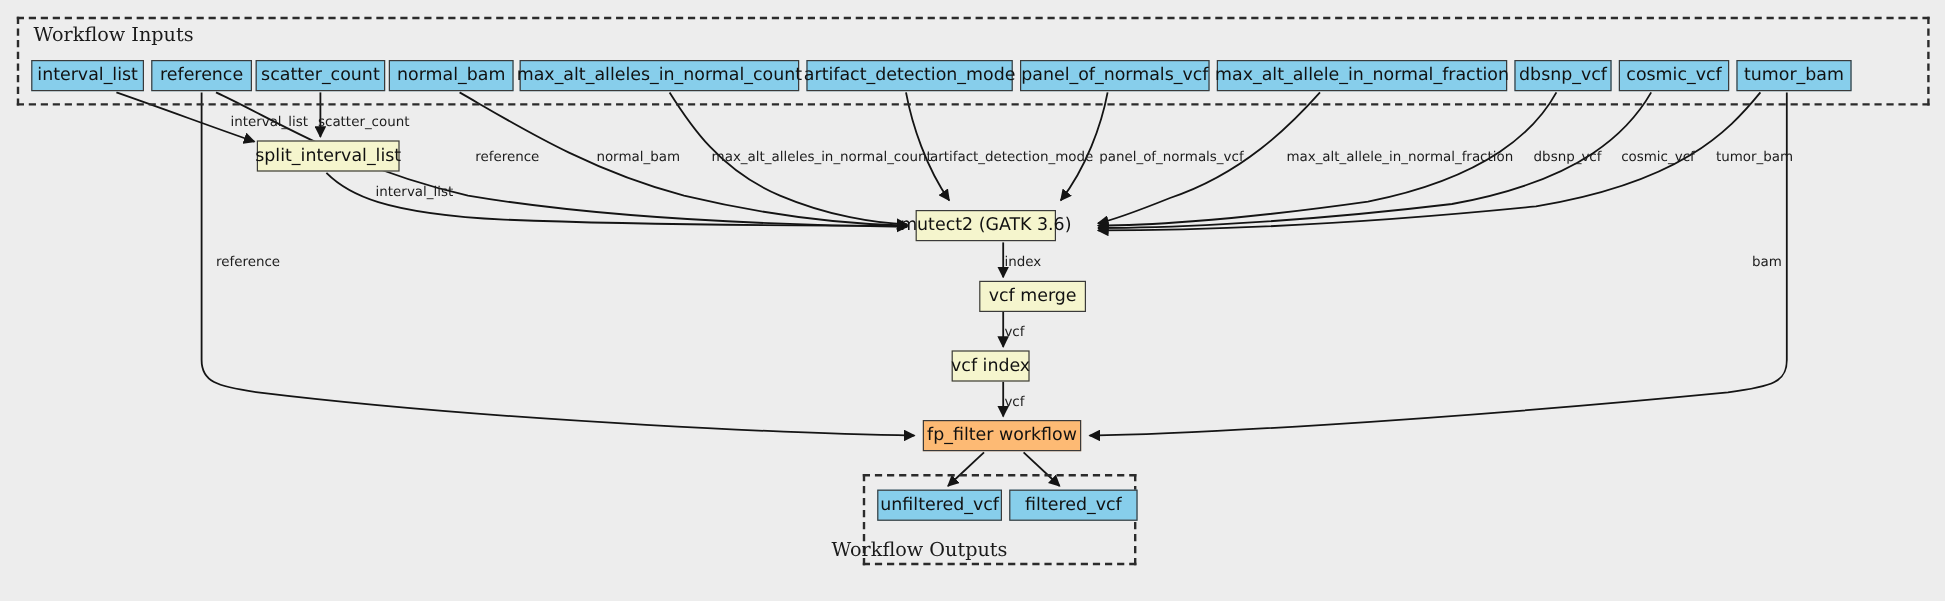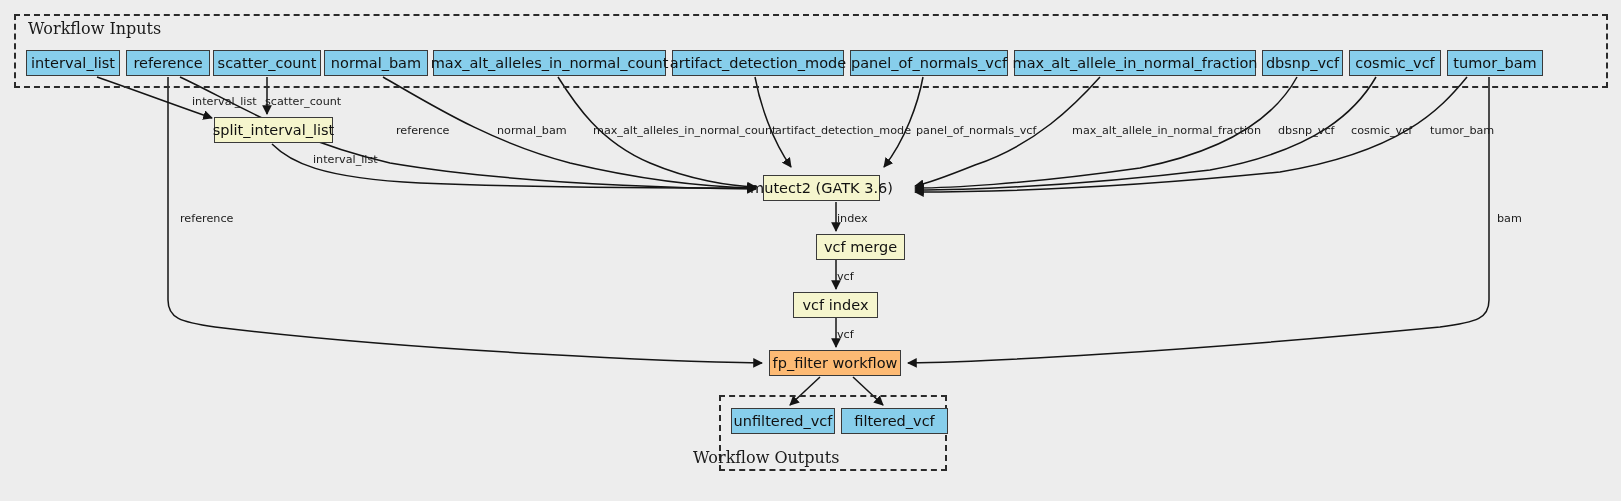--- a/index.html
+++ b/index.html
@@ -133,37 +133,37 @@
   <div class="node input" style="left:672px; top:50px; width:172px;">artifact_detection_mode</div>
   <div class="node input" style="left:850px; top:50px; width:158px;">panel_of_normals_vcf</div>
   <div class="node input" style="left:1014px; top:50px; width:242px;">max_alt_allele_in_normal_fraction</div>
   <div class="node input" style="left:1262px; top:50px; width:81px;">dbsnp_vcf</div>
   <div class="node input" style="left:1349px; top:50px; width:92px;">cosmic_vcf</div>
   <div class="node input" style="left:1447px; top:50px; width:96px;">tumor_bam</div>
 
   <div class="node step" style="left:214px; top:117px; width:119px;">split_interval_list</div>
   <div class="node step" style="left:763px; top:175px; width:117px;">mutect2 (GATK 3.6)</div>
   <div class="node step" style="left:816px; top:234px; width:89px;">vcf merge</div>
-  <div class="node step" style="left:793px; top:292px; width:85px;">vcf index</div>
+  <div class="node step" style="left:793px; top:292px; width:65px;">vcf index</div>
   <div class="node subworkflow" style="left:769px; top:350px; width:132px;">fp_filter workflow</div>
 
   <div class="node output" style="left:731px; top:408px; width:104px;">unfiltered_vcf</div>
   <div class="node output" style="left:841px; top:408px; width:107px;">filtered_vcf</div>
 
   <div class="elabel" style="left:192px; top:95px;">interval_list</div>
   <div class="elabel" style="left:265px; top:95px;">scatter_count</div>
   <div class="elabel" style="left:313px; top:153px;">interval_list</div>
   <div class="elabel" style="left:396px; top:124px;">reference</div>
   <div class="elabel" style="left:497px; top:124px;">normal_bam</div>
   <div class="elabel" style="left:593px; top:124px;">max_alt_alleles_in_normal_count</div>
   <div class="elabel" style="left:775px; top:124px;">artifact_detection_mode</div>
   <div class="elabel" style="left:916px; top:124px;">panel_of_normals_vcf</div>
   <div class="elabel" style="left:1072px; top:124px;">max_alt_allele_in_normal_fraction</div>
   <div class="elabel" style="left:1278px; top:124px;">dbsnp_vcf</div>
   <div class="elabel" style="left:1351px; top:124px;">cosmic_vcf</div>
   <div class="elabel" style="left:1430px; top:124px;">tumor_bam</div>
   <div class="elabel" style="left:180px; top:212px;">reference</div>
-  <div class="elabel" style="left:1497px; top:212px;">bam</div>
+  <div class="elabel" style="left:1460px; top:212px;">bam</div>
   <div class="elabel" style="left:837px; top:212px;">index</div>
   <div class="elabel" style="left:837px; top:270px;">vcf</div>
   <div class="elabel" style="left:837px; top:328px;">vcf</div>
 
 </div>
 
 </body></html>

